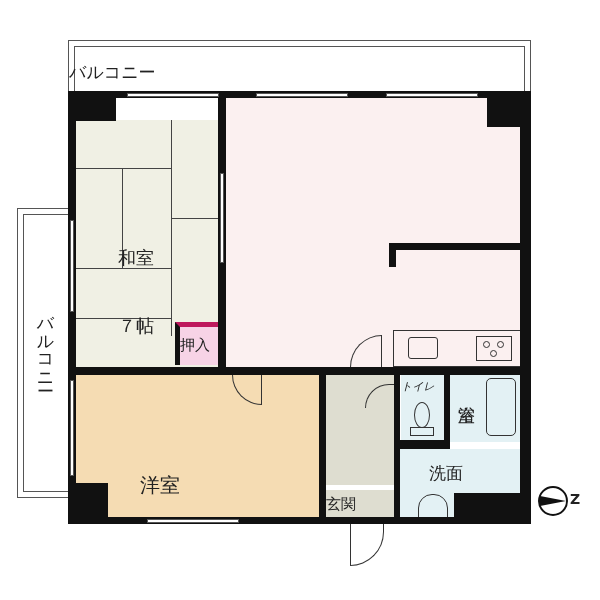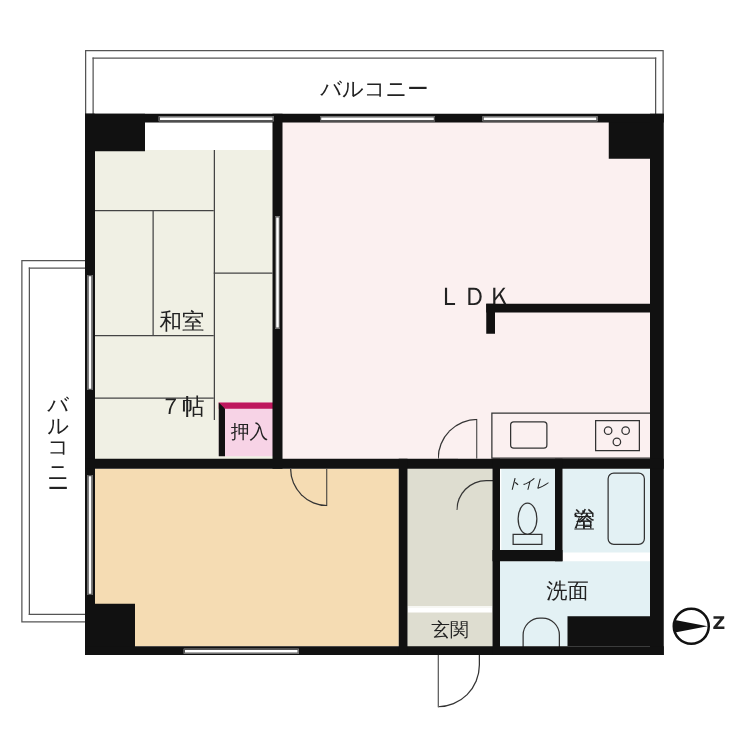--- a/index.html
+++ b/index.html
@@ -1,19 +1,19 @@
 <!DOCTYPE html>
 <html><head>
 <meta charset="utf-8">
 <style>
   html,body{margin:0;padding:0;background:#fff;}
   body{width:600px;height:600px;position:relative;overflow:hidden;font-family:"DejaVu Sans","Liberation Sans",sans-serif;}
   .abs{position:absolute;box-sizing:border-box;}
   .wall{position:absolute;background:#111;}
-  .lbl{position:absolute;color:#222;text-align:center;line-height:1.25;white-space:pre;}
+  .lbl{position:absolute;color:#222;line-height:1.25;white-space:pre;}
   .win{position:absolute;background:#fff;border:1px solid #555;box-sizing:border-box;}
 </style>
 </head>
 <body>
 
 <div class="abs" style="left:68px;top:40px;width:463px;height:55px;border:1px solid #555;">
   <div class="abs" style="left:5px;top:5px;right:5px;bottom:0;border:1px solid #555;border-bottom:none;"></div>
   <div class="lbl" style="left:0;right:0;top:21px;font-size:17px;">バルコニー</div>
 </div>
 
@@ -39,40 +39,40 @@
 <div class="lbl" style="left:118px;top:202px;width:55px;font-size:18px;">
   <div>和室</div>
   <div>７帖</div>
 </div>
 
 <div class="abs" style="left:175px;top:322px;width:44px;height:43px;background:#f7d3e6;border-left:5px solid #111;border-top:5px solid #be185d;">
   <div class="lbl" style="left:0;right:0;top:9px;font-size:15px;">押入</div>
 </div>
 
 <div class="lbl" style="left:320px;top:175px;width:120px;font-size:20px;">
-  <div>ＬＤＫ</div>
 </div>
 
 <div class="wall" style="left:389px;top:243px;width:132px;height:7px;"></div>
 <div class="wall" style="left:389px;top:243px;width:7px;height:24px;"></div>
 
 <div class="abs" style="left:393px;top:330px;width:128px;height:37px;border:1px solid #333;background:#fbf0f0;">
   <div class="abs" style="left:14px;top:6px;width:30px;height:22px;border:1px solid #333;border-radius:3px;"></div>
   <div class="abs" style="left:82px;top:5px;width:36px;height:25px;border:1px solid #333;">
     <div class="abs" style="left:6px;top:4px;width:7px;height:7px;border:1px solid #333;border-radius:50%;"></div>
     <div class="abs" style="left:20px;top:4px;width:7px;height:7px;border:1px solid #333;border-radius:50%;"></div>
     <div class="abs" style="left:13px;top:13px;width:7px;height:7px;border:1px solid #333;border-radius:50%;"></div>
   </div>
 </div>
 
 <div class="abs" style="left:350px;top:335px;width:32px;height:32px;border-top:1px solid #333;border-left:1px solid #333;border-top-left-radius:32px;border-right:1px solid #333;"></div>
 
 <div class="abs" style="left:75px;top:375px;width:244px;height:142px;background:#f5dcb3;"></div>
 <div class="abs" style="left:68px;top:483px;width:40px;height:40px;background:#111;"></div>
 <div class="lbl" style="left:140px;top:423px;width:120px;font-size:20px;">
+  <div>洋室</div>
 </div>
 <div class="abs" style="left:232px;top:375px;width:30px;height:30px;border-bottom:1px solid #333;border-left:1px solid #333;border-bottom-left-radius:30px;border-right:1px solid #333;"></div>
 
 <div class="abs" style="left:326px;top:375px;width:68px;height:110px;background:#deddd0;"></div>
 <div class="abs" style="left:326px;top:486px;width:68px;height:32px;background:#deddd0;border-top:4px solid #fff;">
   <div class="lbl" style="left:0;right:0;top:5px;font-size:15px;">玄関</div>
 </div>
 <div class="abs" style="left:365px;top:384px;width:30px;height:24px;border-top:1px solid #333;border-left:1px solid #333;border-top-left-radius:30px;"></div>
 
 <div class="abs" style="left:401px;top:375px;width:43px;height:65px;background:#e3f1f4;">

